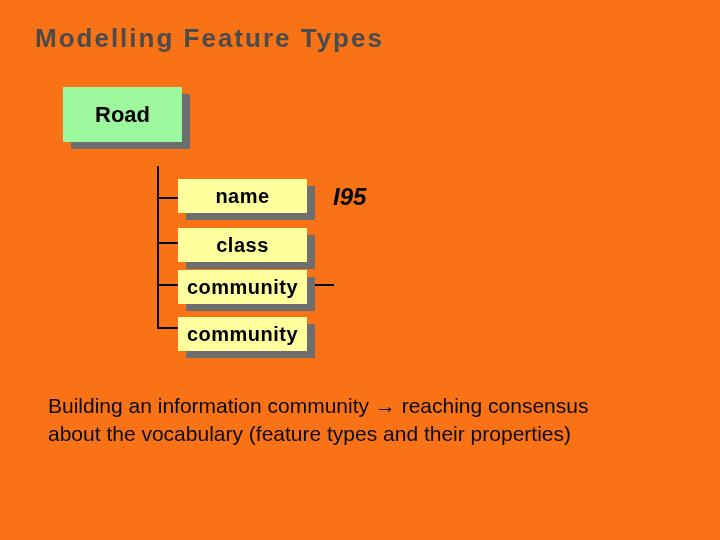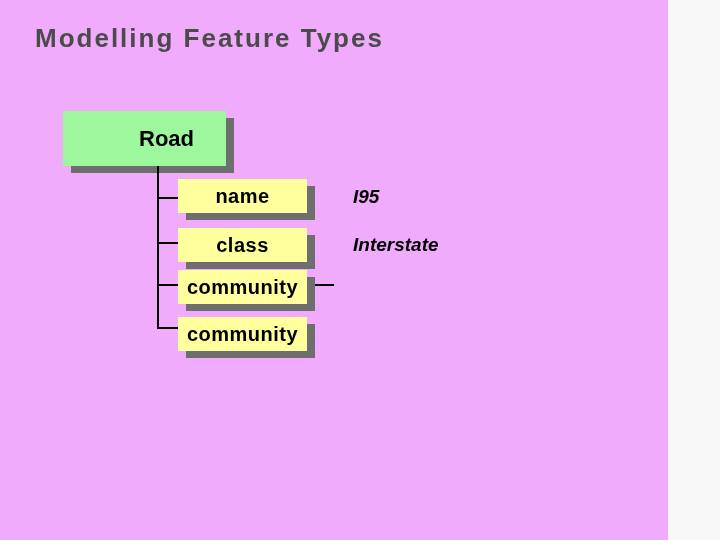--- a/index.html
+++ b/index.html
@@ -4,42 +4,41 @@
 <style>
   :root{
     --node-green:#9df79d;
     --node-yellow:#ffff9e;
     --node-shadow:#6e6e6e;
     --title-gray:#4b4b4b;
   }
   html,body{margin:0;padding:0;background:#f8f8f8;}
   .slide{
     position:relative;
-    width:668px;height:540px;
-    background:#f0abfc;
+    width:720px;height:540px;
+    background:#f97316;
     font-family:"Liberation Sans",sans-serif;
     overflow:hidden;
   }
   .title{
     position:absolute;left:35px;top:23px;
     font-size:26px;font-weight:bold;letter-spacing:2px;
     color:var(--title-gray);
     white-space:nowrap;
   }
   .node{
     position:absolute;
     display:flex;align-items:center;justify-content:center;
     font-weight:bold;color:#000;
     box-shadow:8px 7px 0 var(--node-shadow);
   }
   .root-node{
-    left:63px;top:111px;width:119px;height:55px;
+    left:63px;top:87px;width:119px;height:55px;
     background:var(--node-green);
     font-size:22px;
-    padding-left:44px;
   }
   .prop-node{
     left:178px;width:129px;height:34px;
     background:var(--node-yellow);
     font-size:20px;letter-spacing:0.5px;
   }
   .prop-1{top:179px}
   .prop-2{top:228px}
   .prop-3{top:270px}
   .prop-4{top:317px}
@@ -52,23 +51,22 @@
   .trunk{left:157px;top:166px;width:2px;height:163px;}
   .tick{left:157px;width:21px;height:2px;}
   .tick-1{top:197px}
   .tick-2{top:242px}
   .tick-3{top:284px}
   .tick-4{top:327px}
   .connector{left:307px;top:284px;width:27px;height:2px;}
   .value{
     position:absolute;left:333px;height:34px;
     display:flex;align-items:center;
-    font-size:19px;font-weight:bold;font-style:italic;color:#000;
+    font-size:24px;font-weight:bold;font-style:italic;color:#000;
     white-space:nowrap;
-    margin-left:20px;
   }
   .value-1{top:180px}
   .value-2{top:228px}
   .value-4{top:319px}
   .footer{
     position:absolute;left:48px;top:392px;
     font-size:21px;line-height:28px;color:#0a0a0a;
     white-space:nowrap;
   }
 </style>
@@ -97,16 +95,19 @@
     <span>class</span>
   </div>
   <div class="node prop-node prop-3">
     <span>community</span>
   </div>
   <div class="node prop-node prop-4">
     <span>community</span>
   </div>
 
   <div class="value value-1">I95</div>
-  <div class="value value-2">Interstate</div>
 
+  <div class="footer">
+    <div>Building an information community → reaching consensus</div>
+    <div>about the vocabulary (feature types and their properties)</div>
+  </div>
 
 </div>
 
 </body></html>

